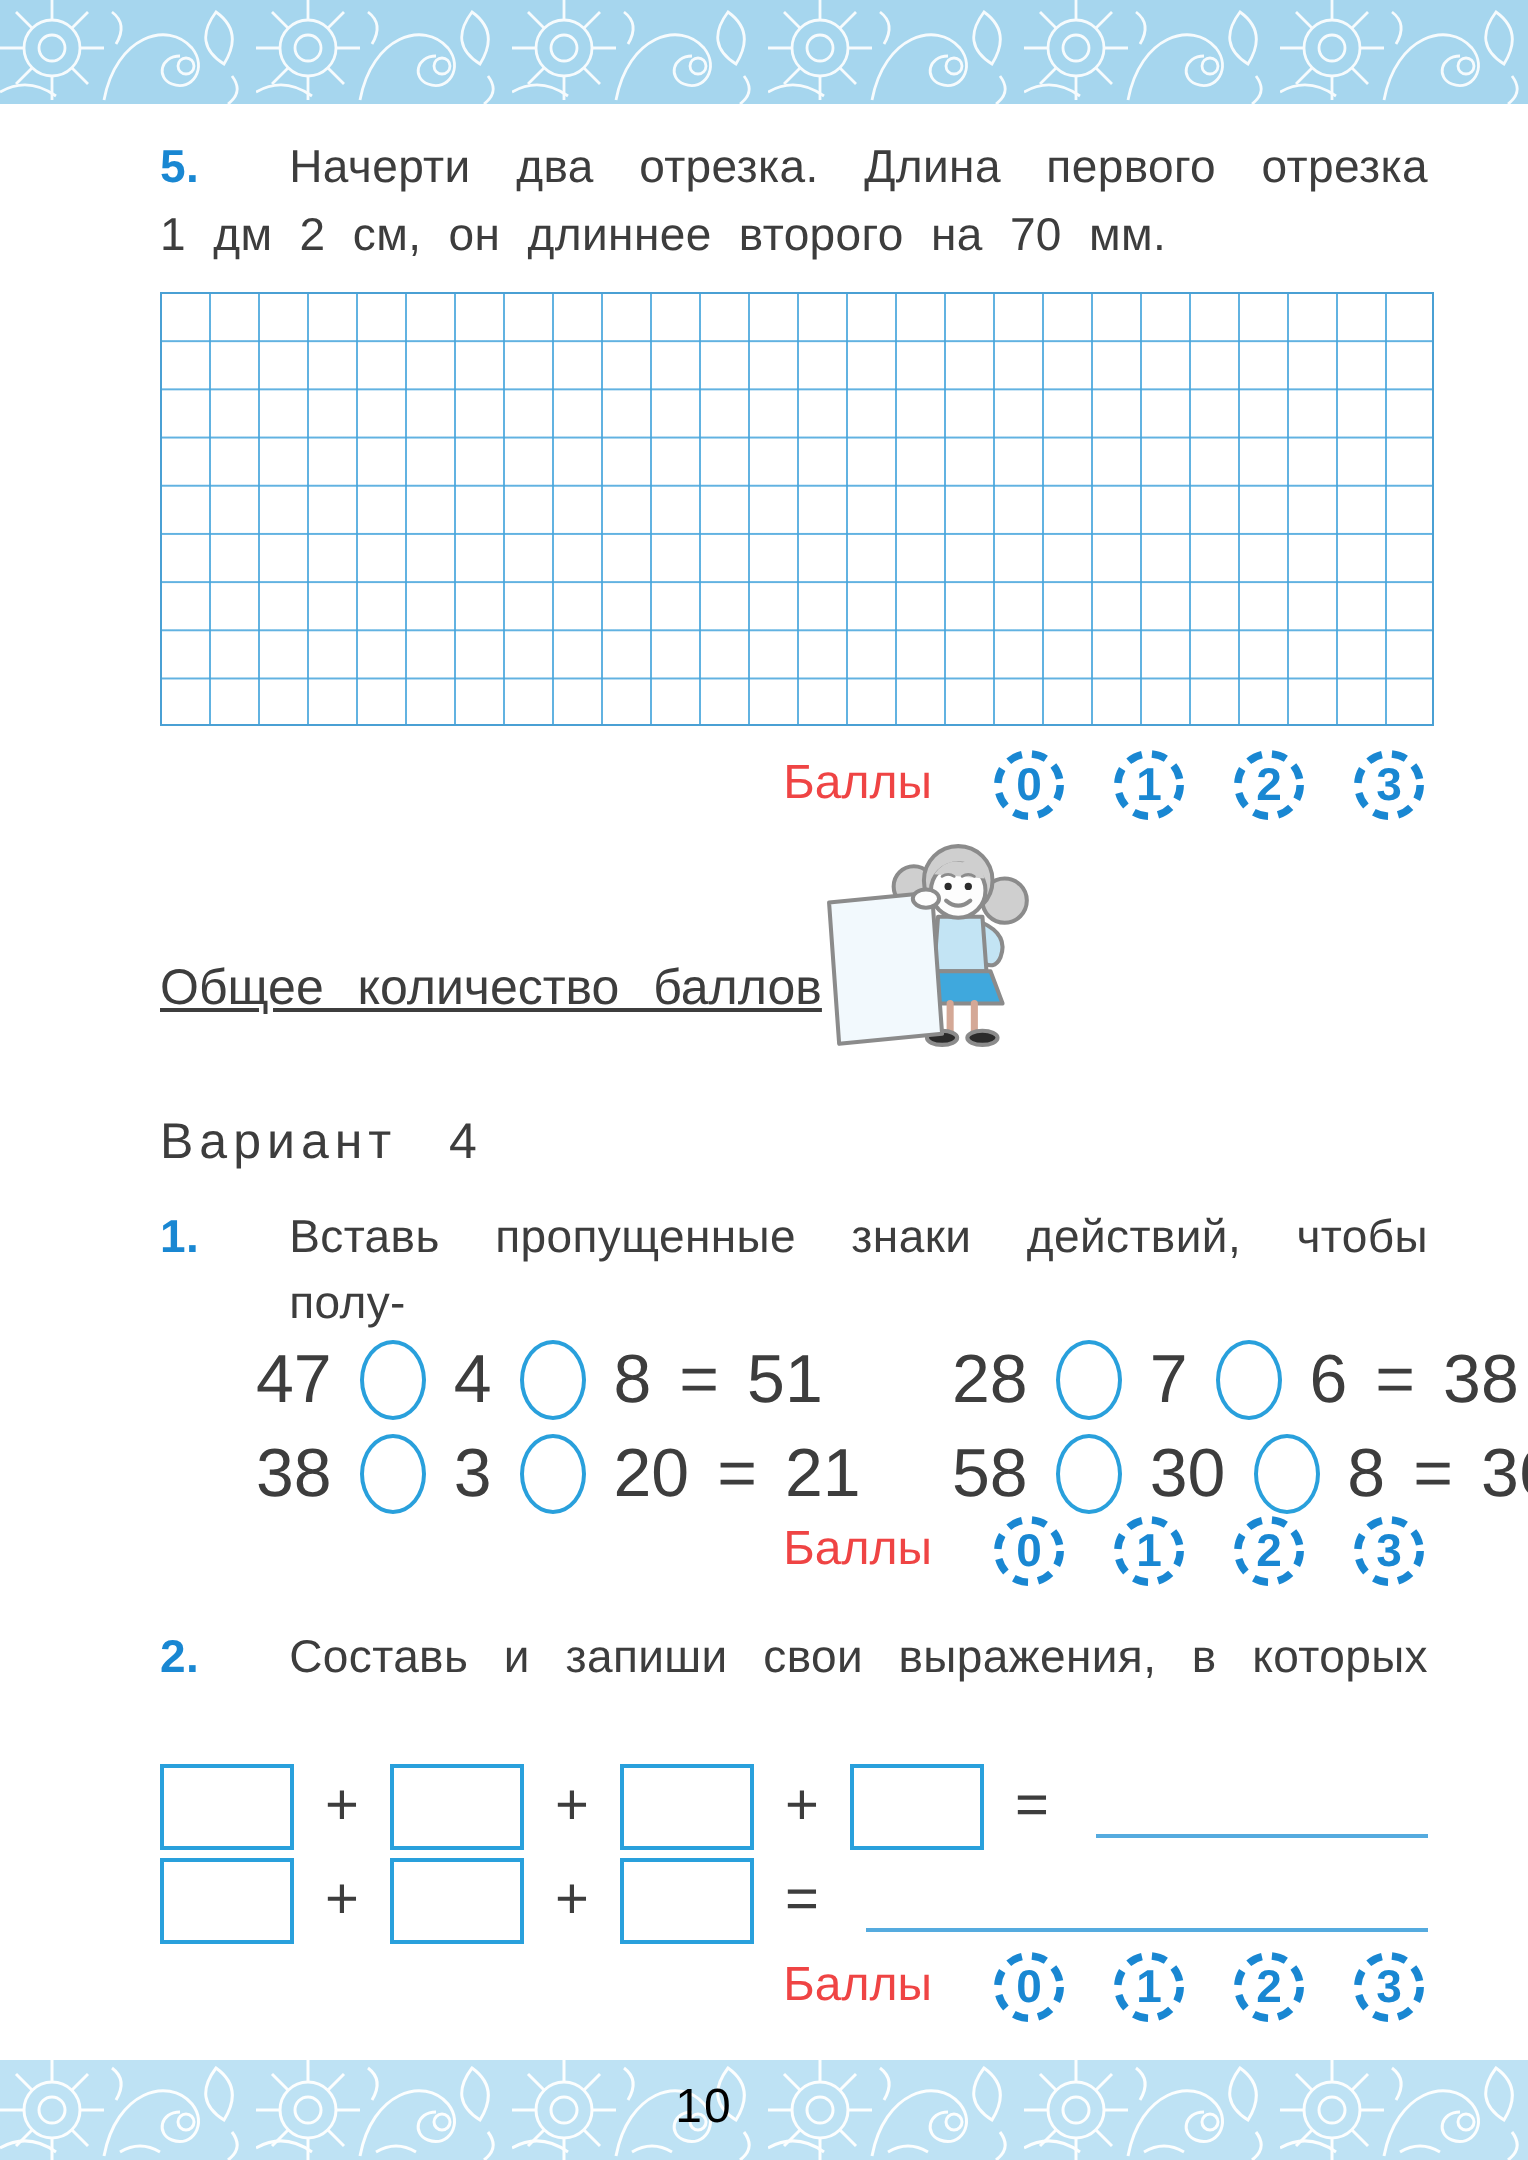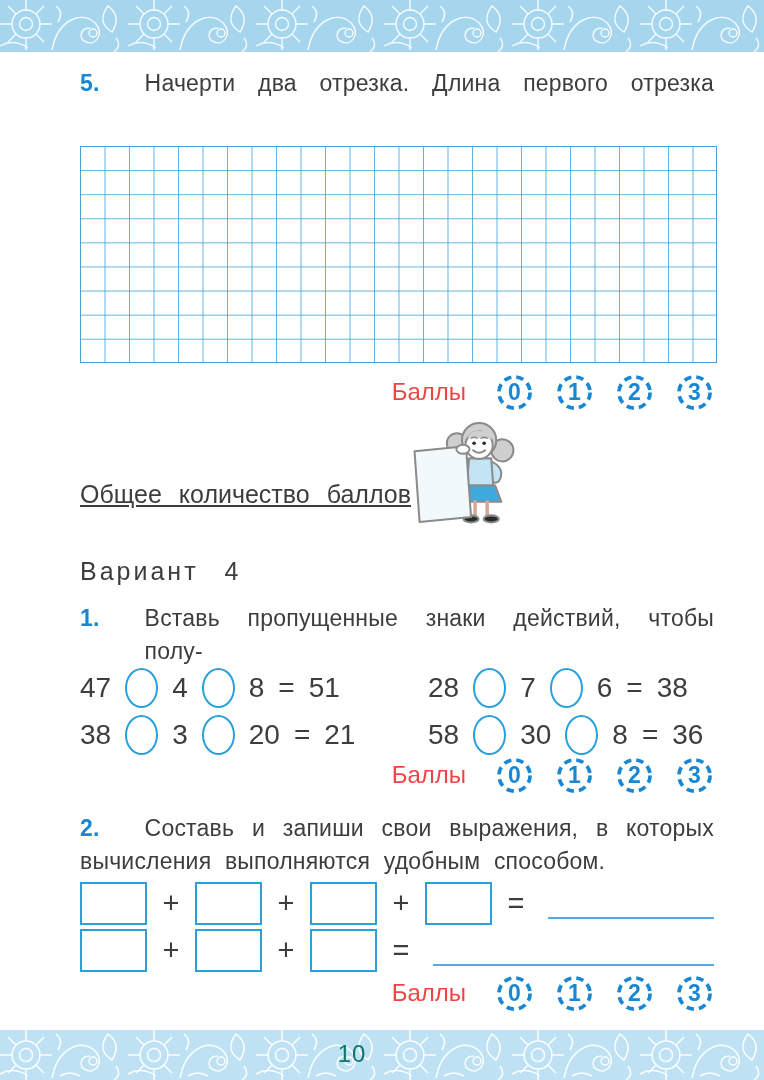--- a/index.html
+++ b/index.html
@@ -12,21 +12,21 @@
     overflow: hidden;
   }
   .abs { position:absolute; }
 
   
   .border-strip { left:0; width:764px; overflow:hidden; }
   .border-top { top:0; height:52px; }
   .border-bottom { top:1030px; height:50px; }
   .pagenum {
     top:1040px; left:0; width:704px; text-align:center;
-    font-size:24px; color:#0f766e; z-index:3; letter-spacing:1px;
+    font-size:24px; color:#000000; z-index:3; letter-spacing:1px;
   }
 
   
   .task { left:80px; width:634px; font-size:23px; line-height:34px;
           word-spacing:7px; letter-spacing:0.2px; }
   .task .tnum { color:#1987d2; font-weight:bold; margin-right:12px; flex:none; }
   .task .l1 { display:flex; }
   .task .l1 .txt { flex:1; text-align:justify; text-align-last:justify; text-justify:inter-word;margin-left:33px; }
   .task .l2 { display:block; }
 
@@ -53,21 +53,21 @@
   
   .total-label { top:480px; left:80px; font-size:25px; word-spacing:10px;text-decoration:underline; }
   .girl { top:417px; left:408px; width:118px; height:113px; }
 
   
   .variant { top:557px; left:80px; font-size:25px; letter-spacing:3px; word-spacing:16px; }
 
   
   .eqwrap { top:666px; left:80px; width:634px;
             display:grid; grid-template-columns:348px 1fr; column-gap:0; row-gap:3px; }
-  .eq { display:flex; align-items:center; gap:14px; height:44px; font-size:28px; }
+  .eq { display:flex; align-items:flex-end; gap:14px; height:44px; font-size:34px;margin-left:48px; }
   .op-circle { width:33px; height:40px; border:2.5px solid #29a0dc; border-radius:50%; flex:none; }
 
   
   .expr { left:80px; width:634px; height:46px; display:flex; align-items:center; gap:13px; font-size:29px; }
   .expr .box { width:67px; height:43px; border:2px solid #29a0dc; flex:none; background:#fff; }
   .expr .op { width:22px; text-align:center; flex:none; color:#3d3d3d; }
   .expr .ansline { flex:1; height:0; border-bottom:2px solid #55abdf; align-self:flex-end;
                    margin-bottom:7px; margin-left:8px; }
 </style>
 </head>
@@ -93,20 +93,21 @@
     </defs>
     <rect width="764" height="52" fill="url(#laceT)"></rect>
   </svg>
 </div>
 
 <div class="abs task" style="top:66px">
   <span class="l1">
     <span class="tnum">5.</span>
     <span class="txt">Начерти два отрезка. Длина первого отрезка</span>
   </span>
+  <span class="l2">1 дм 2 см, он длиннее второго на 70 мм.</span>
 </div>
 
 <div class="abs grid"></div>
 
 <div class="abs scores" style="top:372px">
   <span class="lbl">Баллы</span>
   <span class="score">
     <svg viewBox="0 0 40 40">
         <circle cx="20" cy="20" r="16" fill="none" stroke="#1987d2" stroke-width="3.8" stroke-dasharray="7.6 5.2"></circle>
       </svg>
@@ -231,21 +232,20 @@
       </svg>
     <span class="val">3</span>
   </span>
 </div>
 
 <div class="abs task" style="top:812px; line-height:33px">
   <span class="l1">
     <span class="tnum">2.</span>
     <span class="txt">Составь и запиши свои выражения, в которых</span>
   </span>
-  <span class="l2">вычисления выполняются удобным способом.</span>
 </div>
 
 <div class="abs expr" style="top:880px">
   <span class="box"></span>
   <span class="op">+</span>
   <span class="box"></span>
   <span class="op">+</span>
   <span class="box"></span>
   <span class="op">+</span>
   <span class="box"></span>

